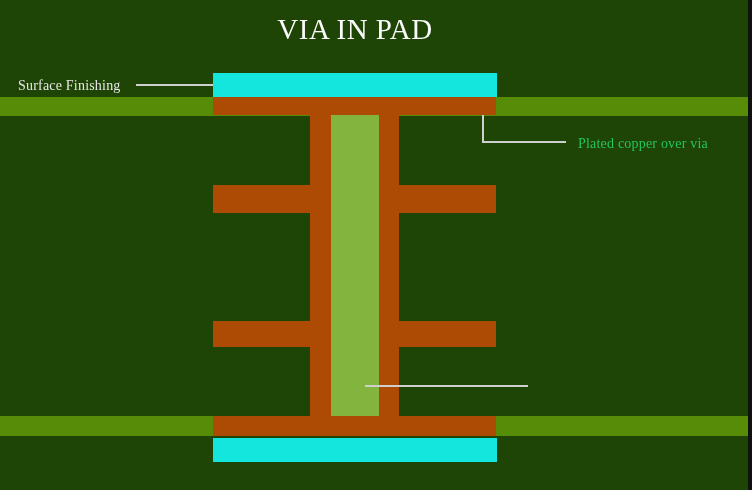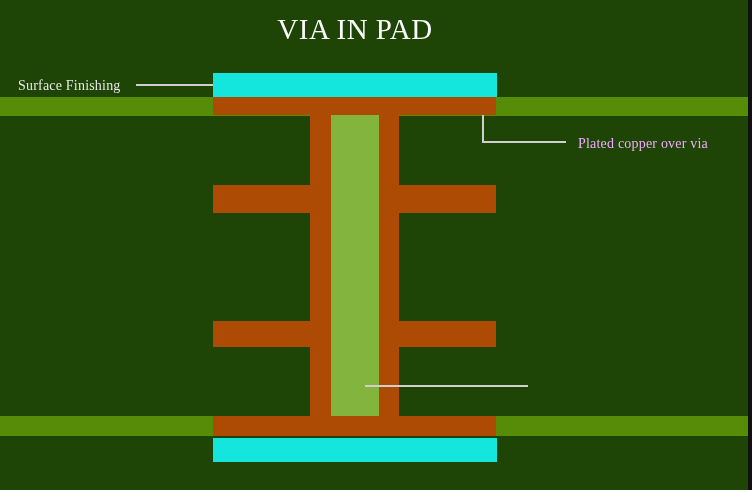--- a/index.html
+++ b/index.html
@@ -72,17 +72,17 @@
   <div class="abs epoxy" style="background: rgb(131, 180, 62);"></div>
 
   <div class="abs cyan-top" style="background: rgb(21, 230, 221);"></div>
   <div class="abs cyan-bottom" style="background: rgb(21, 230, 221);"></div>
 
   <div class="label label-surface" style="color: rgb(230, 230, 230);">Surface Finishing</div>
   <div class="leader leader-surface" style="background: rgb(207, 207, 207);"></div>
 
   <div class="leader leader-plated-v" style="background: rgb(207, 207, 207);"></div>
   <div class="leader leader-plated-h" style="background: rgb(207, 207, 207);"></div>
-  <div class="label label-plated" style="color: #f0abfc;">Plated copper over via</div>
+  <div class="label label-plated" style="color: #22c55e;">Plated copper over via</div>
 
   <div class="leader leader-epoxy" style="background: rgb(207, 207, 207);"></div>
 
 </div>
 
 </body></html>

